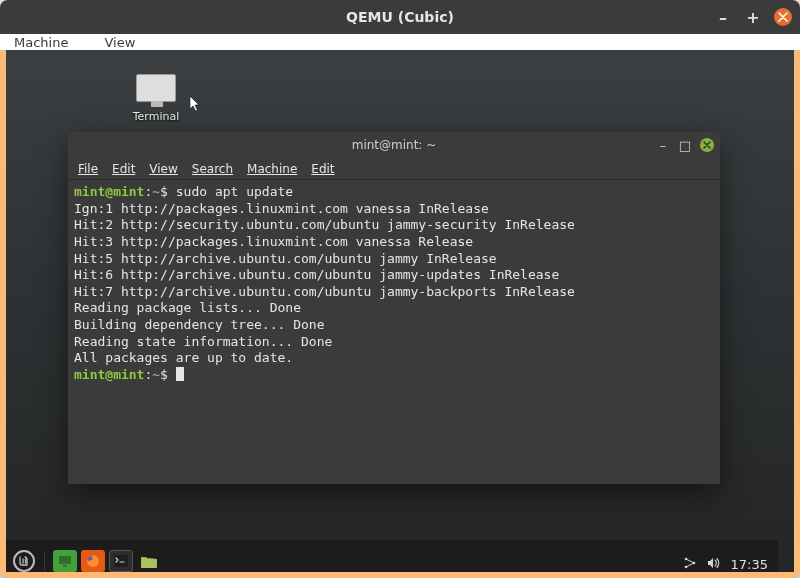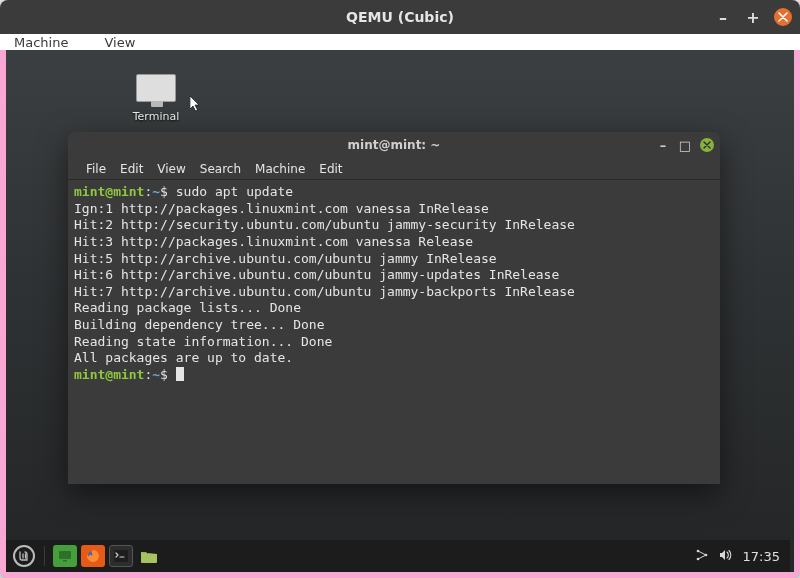--- a/index.html
+++ b/index.html
@@ -4,21 +4,21 @@
 <style>
   * { box-sizing: border-box; margin: 0; padding: 0; }
   body {
     font-family: "DejaVu Sans", "Ubuntu", sans-serif;
     background: #f0f0f0;
     width: 800px; height: 578px;
     overflow: hidden;
   }
   .qemu-window {
     width: 800px; height: 578px;
-    background: #f9a8d4;
+    background: #fdba74;
     border-radius: 8px;
     display: flex;
     flex-direction: column;
     box-shadow: 0 2px 10px rgba(0,0,0,0.4);
   }
   
   .qemu-titlebar {
     height: 34px;
     background: #3b3b3b;
     display: flex;
@@ -116,40 +116,40 @@
     color: #e5e5e5;
   }
   .term-titlebar {
     height: 26px;
     display: flex;
     align-items: center;
     justify-content: center;
     position: relative;
     color: #cfcfcf;
     font-size: 12px;
-    font-weight: bold;
   }
   .term-controls { position: absolute; right: 6px; display: flex; gap: 8px; align-items: center; }
   .term-btn-min, .term-btn-max {
     color: #cfcfcf; font-size: 13px; width: 14px; text-align: center; cursor: pointer;
   }
   .term-btn-close {
     width: 14px; height: 14px; border-radius: 50%;
     background: #86b33b; display: flex; align-items: center; justify-content: center; cursor: pointer;
   }
   .term-btn-close svg { width: 8px; height: 8px; }
   .term-menubar {
     height: 22px;
     display: flex;
     align-items: center;
-    padding: 0 12px;
+    padding: 0 4px;
     gap: 2px;
     font-size: 12px;
     color: #e5e5e5;
     border-bottom: 1px solid #2a2a2a;
+    text-decoration: underline;
   }
   .term-menubar .mitem { padding: 1px 6px; cursor: pointer; }
   .term-body {
     flex: 1;
     background: #3b3b3b;
     padding: 4px 6px;
     font-family: "DejaVu Sans Mono", "Ubuntu Mono", monospace;
     font-size: 13px;
     line-height: 1.28;
     color: #e5e5e5;
@@ -158,25 +158,25 @@
   }
   .prompt-user { color: #8ec93f; font-weight: 600; margin-top: 31px; }
   .prompt-path { color: #6eaad6; font-weight: 600; }
   .tcursor {
     display: inline-block; width: 8px; height: 14px;
     background: #e5e5e5; vertical-align: -2px;
   }
   
   .taskbar {
     position: absolute;
-    left: 0; right: 4px; bottom: 0;
+    left: 0; right: 16px; bottom: 0;
     height: 32px;
     background: #1c1c1c;
     display: flex;
-    align-items: center;
+    align-items: flex-end;
     color: #e0e0e0;
     font-size: 13px;
   }
   .tb-left { display: flex; align-items: center; gap: 4px; padding-left: 6px; }
   .tb-tile {
     width: 24px; height: 22px; border-radius: 3px;
     display: flex; align-items: center; justify-content: center;
     cursor: pointer;
   }
   .tb-divider { width: 1px; height: 20px; background: #3c3c3c; margin: 0 4px; }

